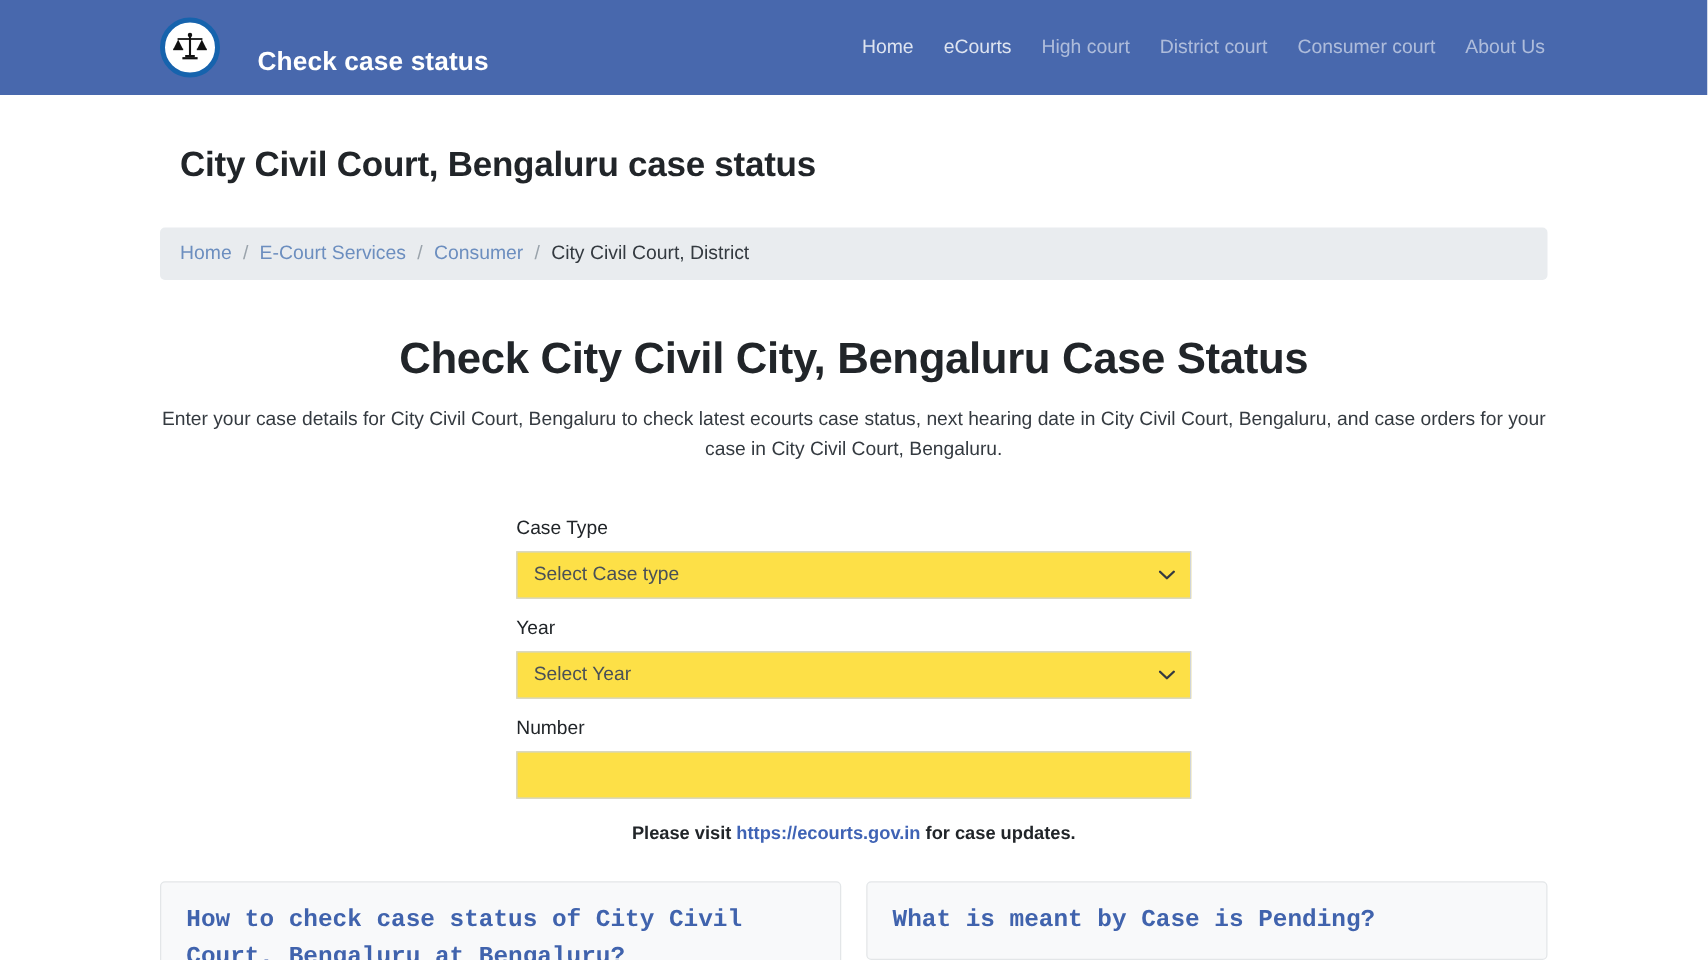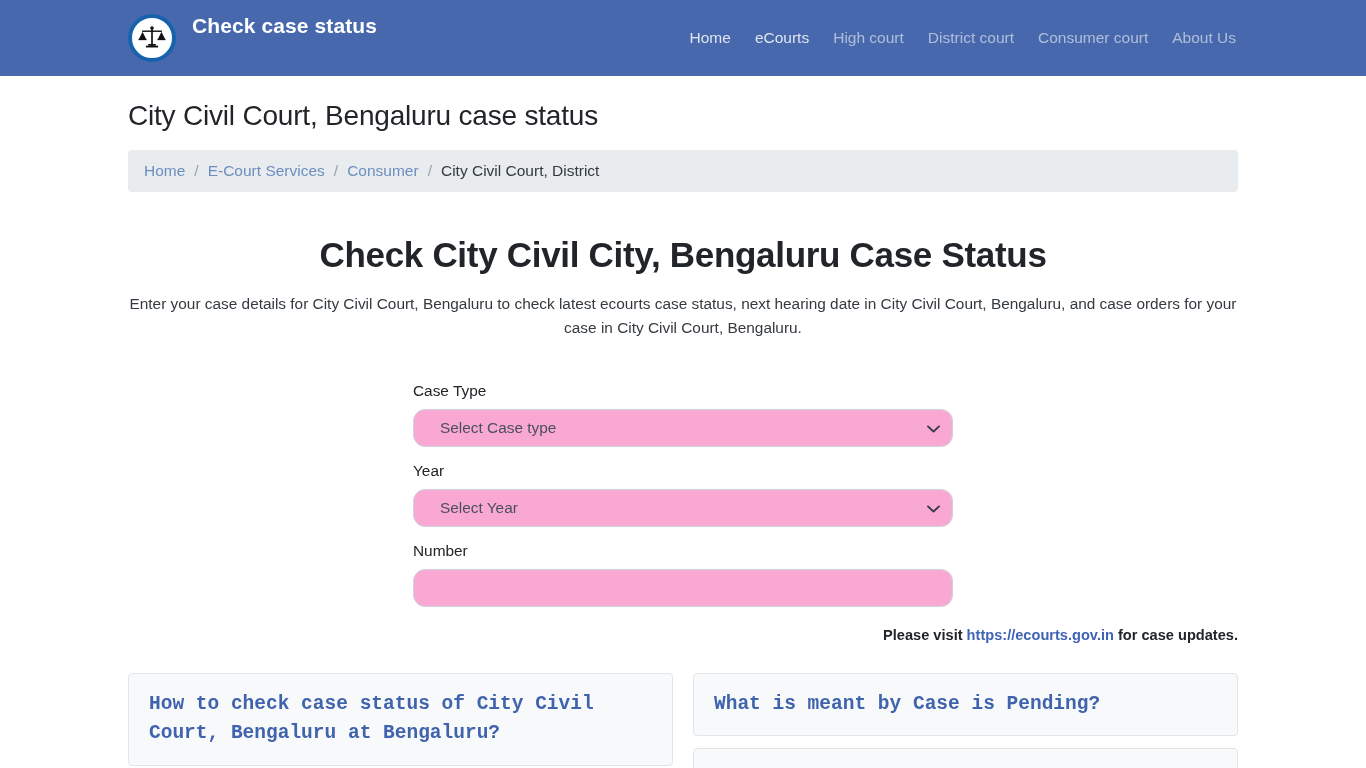--- a/index.html
+++ b/index.html
@@ -18,22 +18,22 @@
   .navbar {
     height: 76px;
     background: #4868ad;
     display: flex;
     align-items: center;
     padding: 0 118px 0 128px;
     position: relative;
   }
   .brand {
     display: flex;
-    align-items: flex-start;
-    gap: 16px;
+    align-items: flex-end;
+    gap: 30px;
     text-decoration: none;
   }
   .brand-logo {
     width: 48px;
     height: 48px;
     border-radius: 50%;
     background: #ffffff;
     border: 4px solid #1663ad;
     display: flex;
     align-items: center;
@@ -60,24 +60,24 @@
     font-size: 15.5px;
     text-decoration: none;
     padding: 8px 12px;
     white-space: nowrap;
     line-height: 1;
   }
   .nav-link.bright { color: rgba(255,255,255,.82); }
 
   
   .page-title {
-    margin: 0;
+    margin: 16px;
     padding: 24px 100px 18px 128px;
     font-size: 28px;
-    font-weight: 400;
+    font-weight: 700;
     color: #212529;
     letter-spacing: -0.2px;
   }
 
   
   .breadcrumb-wrap {
     margin: 0 128px;
   }
   .breadcrumb {
     background: #e9ecef;
@@ -129,43 +129,43 @@
     display: block;
     font-size: 15.4px;
     color: #212529;
     margin-bottom: 8px;
     line-height: 1.3;
   }
   .form-control {
     width: 100%;
     height: 38px;
     border: 1px solid #ced4da;
-    border-radius: 12px;
-    background: #f9a8d4;
+    border-radius: 0;
+    background: #fde047;
     font-family: "Liberation Sans", sans-serif;
     font-size: 15.4px;
     color: #495057;
-    padding: 0 26px;
+    padding: 0 13px;
     outline: none;
     -webkit-appearance: none;
     appearance: none;
   }
   .select-wrap { position: relative; }
   .select-wrap .chevron {
     position: absolute;
     right: 13px;
     top: 50%;
     transform: translateY(-50%);
     pointer-events: none;
     display: block;
   }
   .form-control::placeholder { color: #6c757d; }
 
   .notice {
-    text-align: right;
+    text-align: center;
     font-size: 14.6px;
     font-weight: 700;
     color: #212529;
     margin-top: 20px;
   }
   .notice a {
     color: #3f63b5;
     text-decoration: none;
     font-weight: 700;
   }

